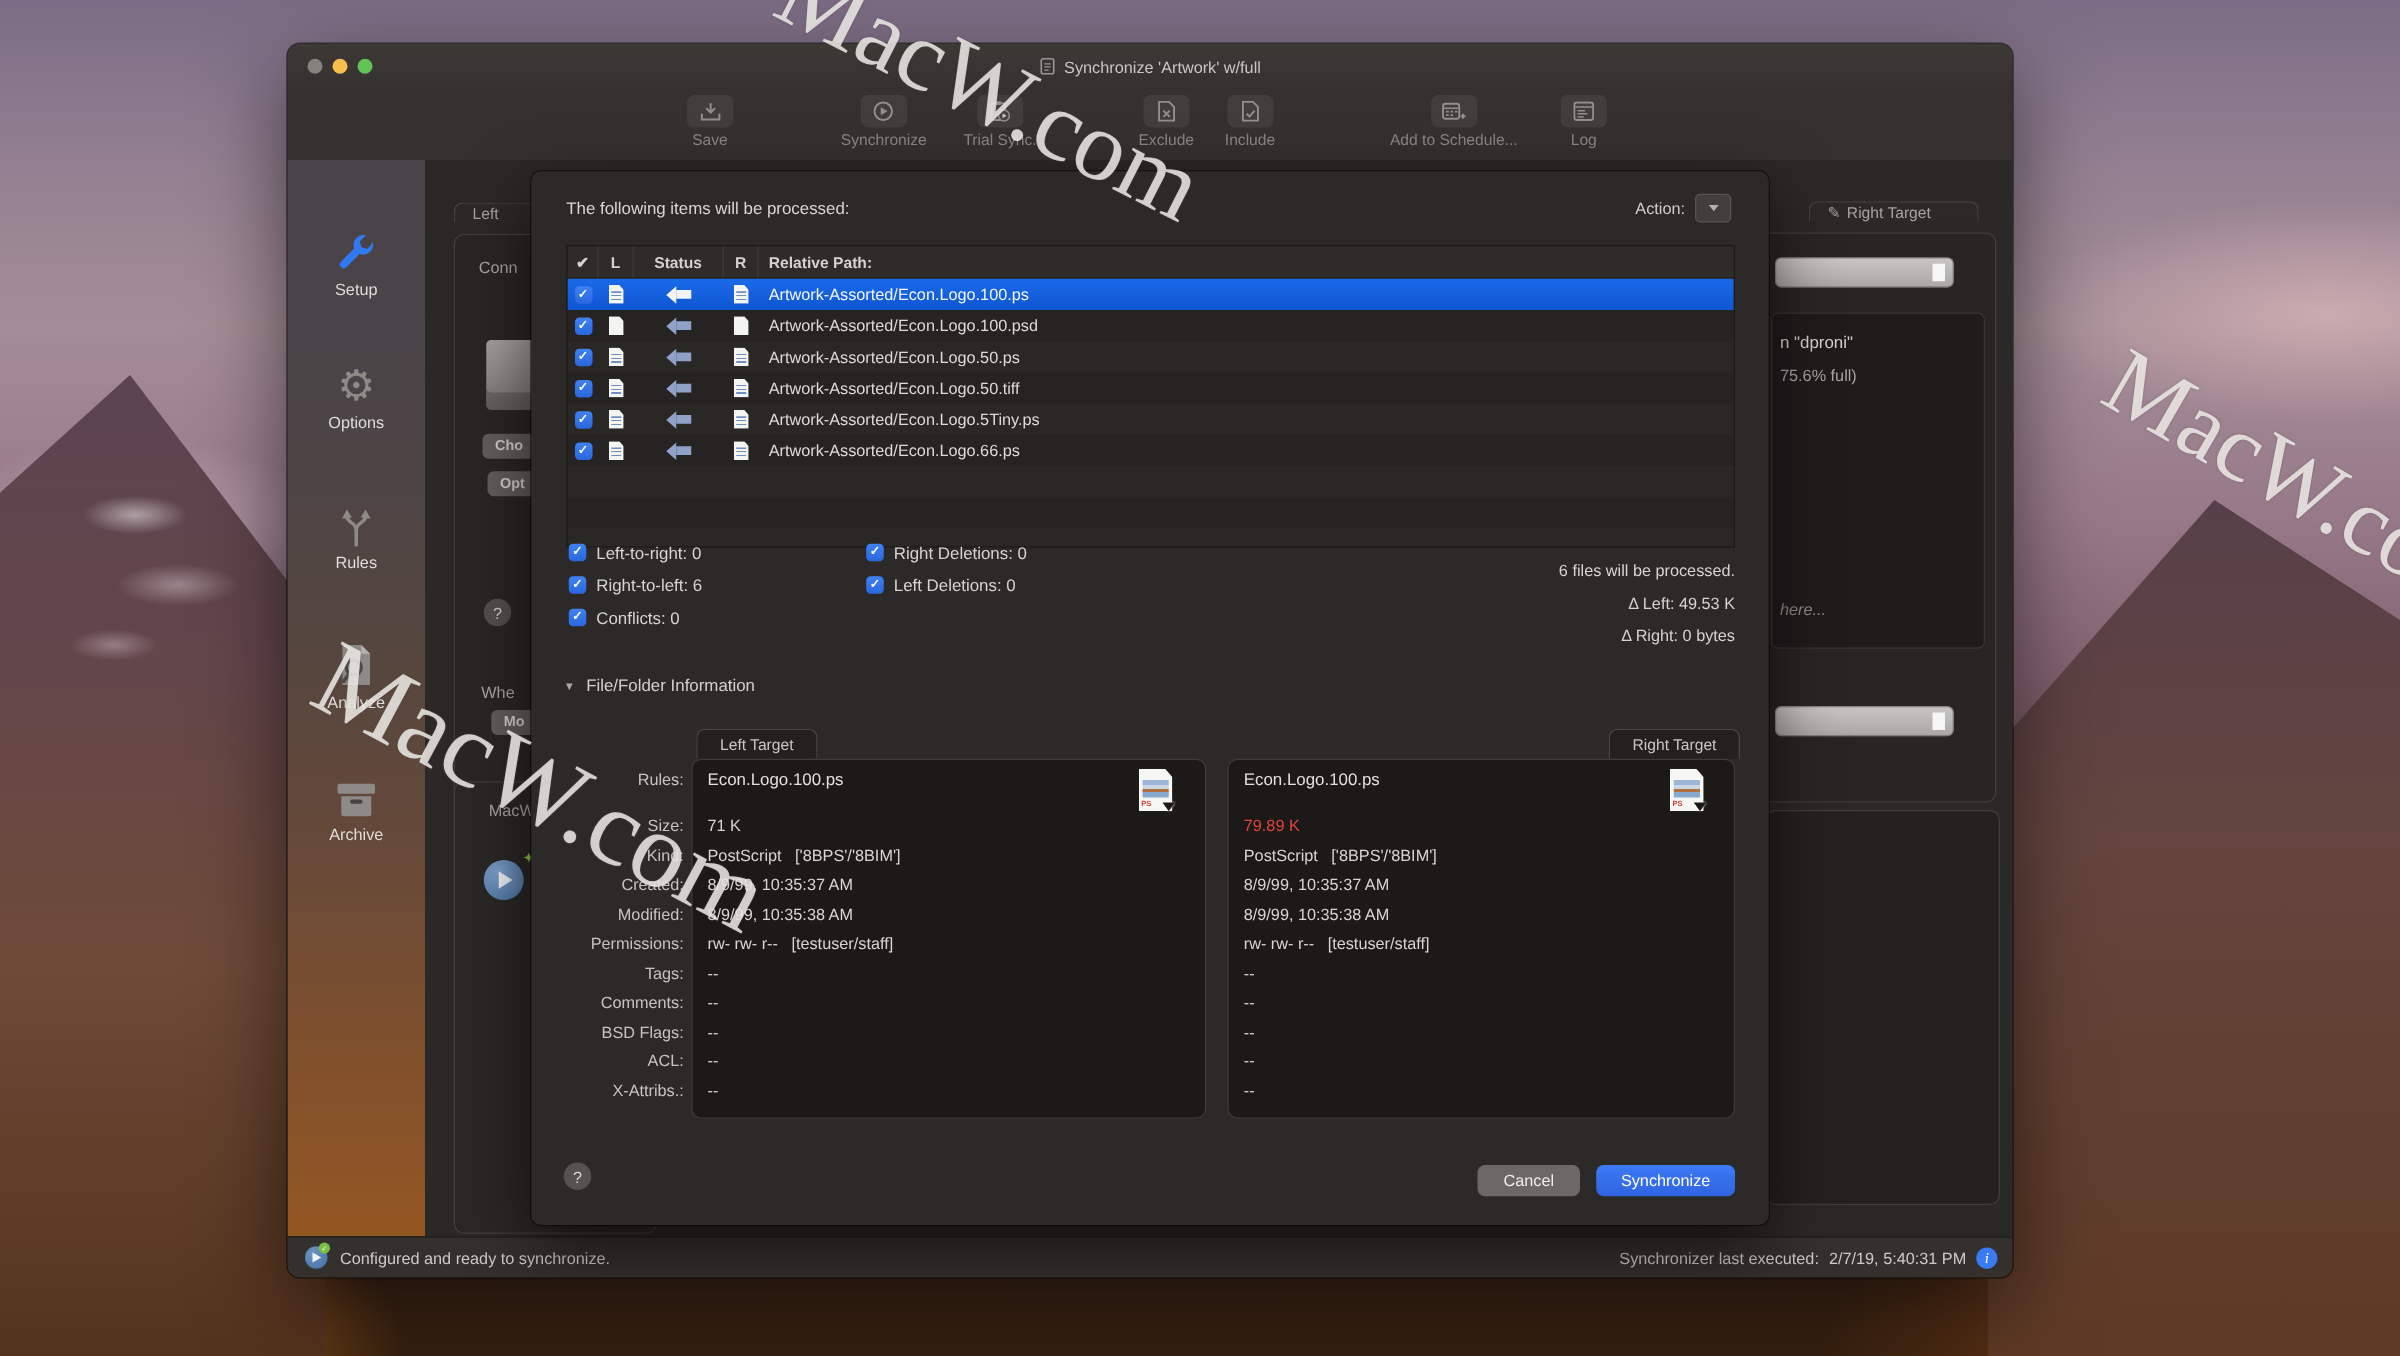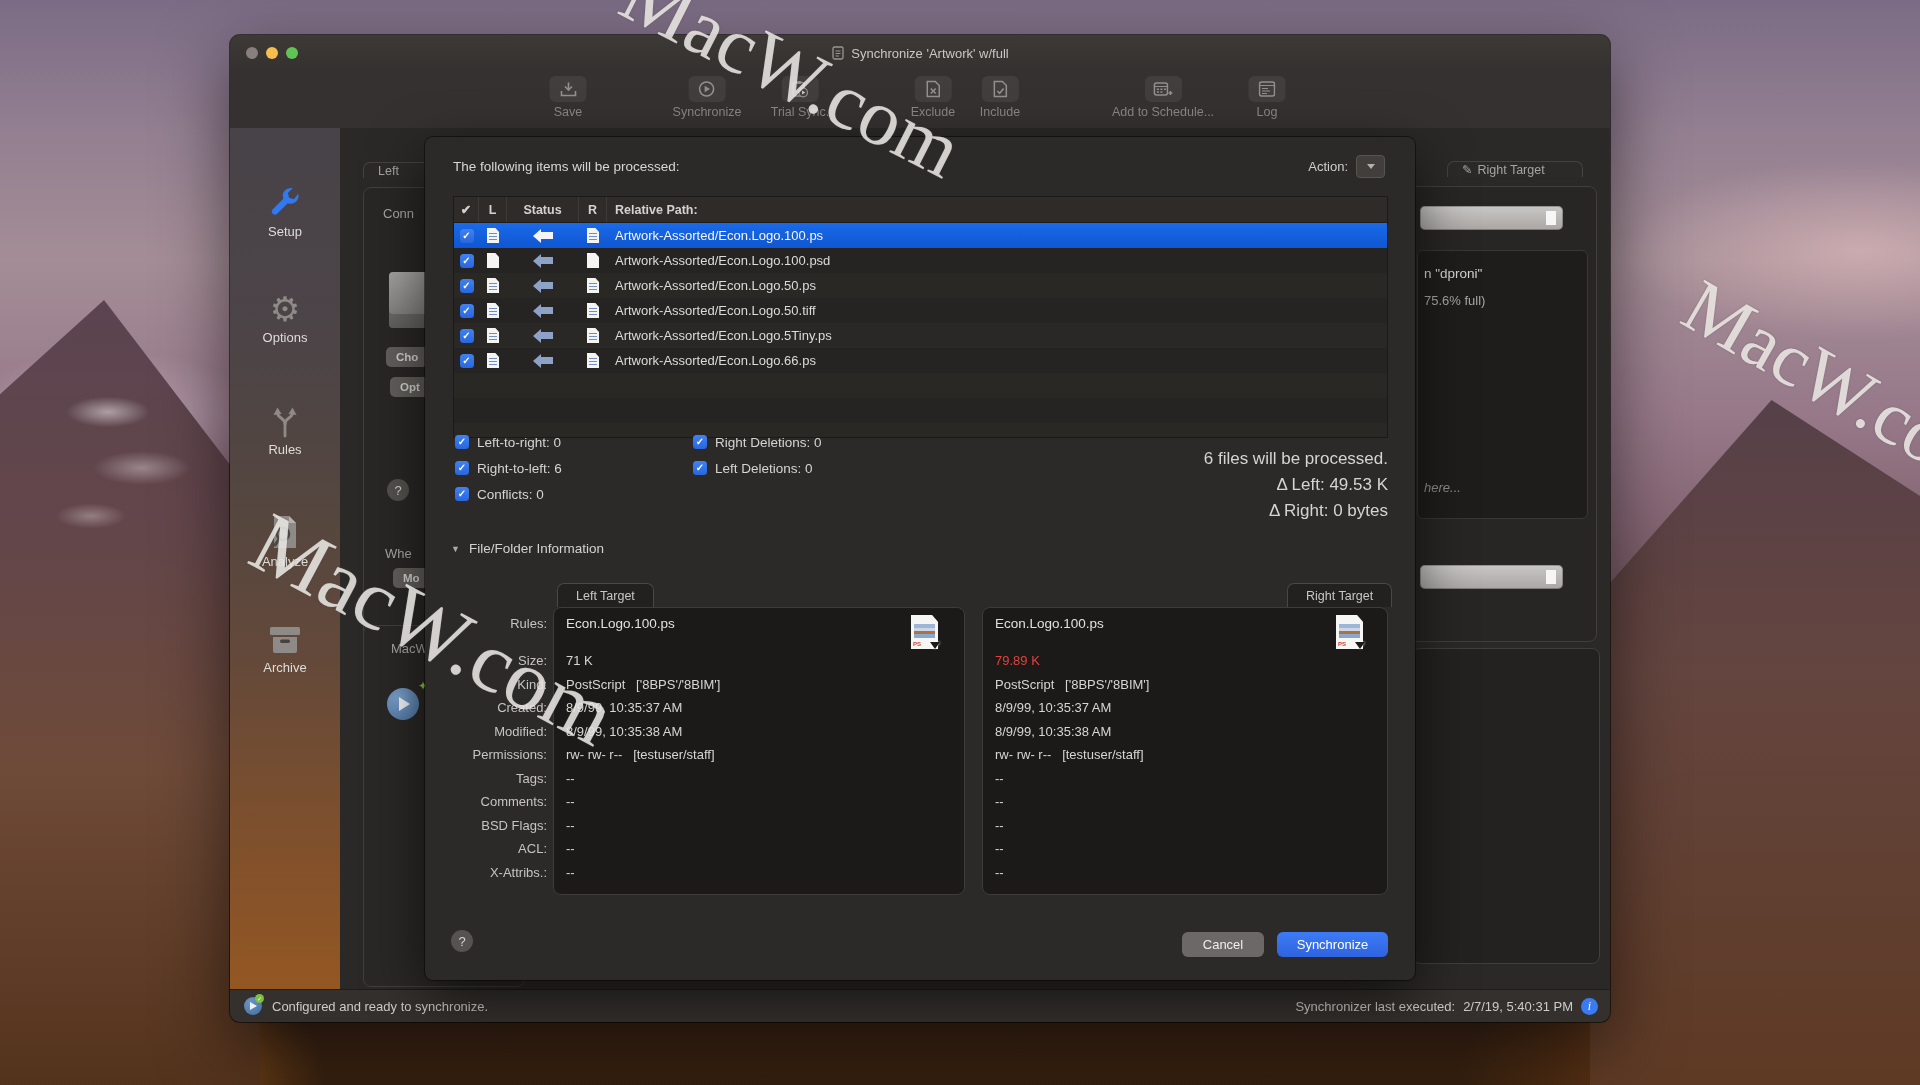--- a/index.html
+++ b/index.html
@@ -91,21 +91,21 @@
   .cbx::after{content:"✓";color:#fff;font-size:10px;font-weight:bold;line-height:1;}
   .ficon{display:inline-block;width:12px;height:15px;background:#f4f4f3;clip-path:polygon(0 0,70% 0,100% 27%,100% 100%,0 100%);position:relative;flex:none;}
   .ficon.ps::after{content:"";position:absolute;left:2px;right:2px;top:5px;height:8px;background:repeating-linear-gradient(180deg,#6f8fc0 0 1px,transparent 1px 3px);}
   .arr{display:inline-block;width:12px;height:7px;background:#8ea2c8;position:relative;margin-left:7px;}
   .arr::before{content:"";position:absolute;right:100%;top:50%;transform:translateY(-50%);border-top:7px solid transparent;border-bottom:7px solid transparent;border-right:8px solid #8ea2c8;}
   .trow.selected .arr{background:#f2f4f8;}
   .trow.selected .arr::before{border-right-color:#f2f4f8;}
 
   .sum-item{display:flex;align-items:center;gap:8px;font-size:13.5px;color:#d6d4d2;height:18px;margin-bottom:8px;}
   .sum-col{position:absolute;top:296px;}
-  .totals{position:absolute;top:312px;right:27px;text-align:right;font-size:17px;color:#d6d4d2;}
+  .totals{position:absolute;top:312px;right:27px;text-align:right;font-size:13px;color:#d6d4d2;}
   .totals div{height:18px;margin-bottom:8px;}
 
   .disclosure{position:absolute;left:26px;top:404px;display:flex;align-items:center;gap:9px;font-size:13.5px;color:#d4d2d0;}
   .disclosure .tri{font-size:9px;color:#aba9a7;}
 
   .ttab{position:absolute;height:24px;border-radius:7px 7px 0 0;background:#232120;border:1px solid #4a4745;border-bottom:none;display:flex;align-items:center;padding:0 18px;font-size:12.5px;color:#c9c7c5;box-sizing:border-box;}
   .ipanel{position:absolute;top:470px;height:288px;background:#1b1a18;border:1px solid #3e3b38;border-radius:8px;box-sizing:border-box;}
   .ilabels{position:absolute;left:0;top:470px;width:122px;}
   .ilabel{position:absolute;right:0;font-size:13px;color:#c6c4c2;white-space:nowrap;}
   .ivals{position:absolute;top:470px;width:390px;}

